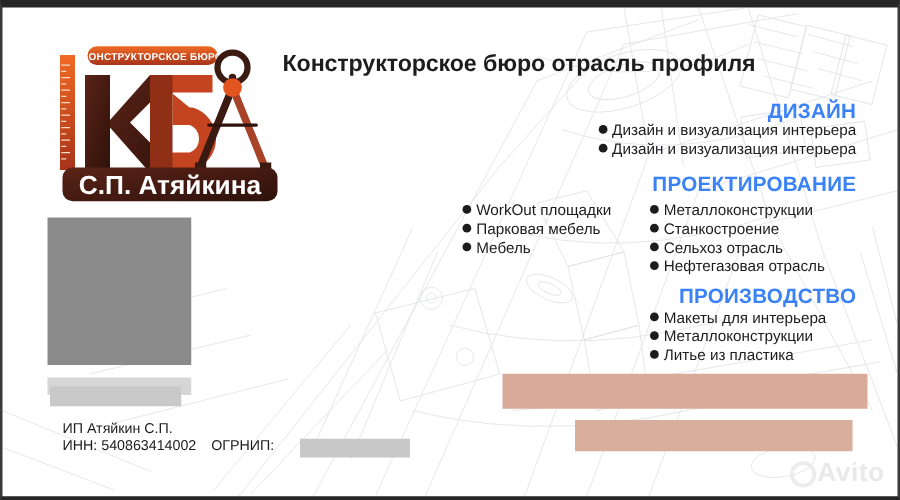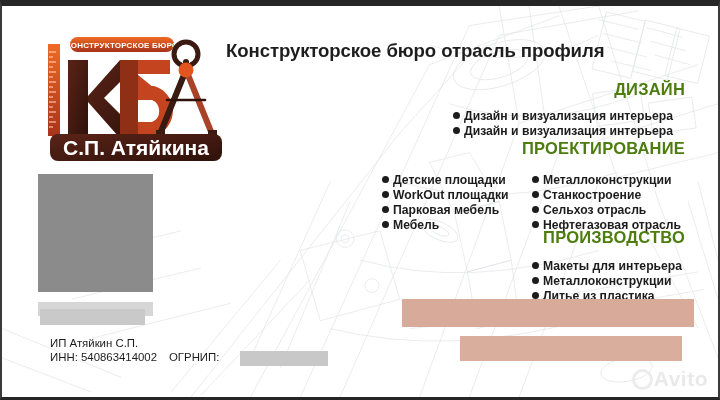--- a/index.html
+++ b/index.html
@@ -19,27 +19,27 @@
   #logo{position:absolute;left:34px;top:24px;width:200px;height:136px;z-index:3;}
   #logo svg{width:100%;height:100%;display:block;}
 
   
   #headline{position:absolute;left:224px;top:34px;z-index:4;
             font-size:18.6px;font-weight:bold;color:#1d1d1d;
             letter-spacing:-.1px;white-space:nowrap;}
 
   
   .sect-head{position:absolute;z-index:4;font-size:16.5px;font-weight:bold;
-             color:#4d7c0f;letter-spacing:.2px;white-space:nowrap;}
+             color:#3b82f6;letter-spacing:.2px;white-space:nowrap;}
   #head-design{right:33px;top:74px;}
   #head-project{right:33px;top:133px;}
   #head-manu{right:33px;top:222px;}
 
   
-  .blist{position:absolute;z-index:4;margin:12px;padding:0;list-style:none;font-weight:bold;}
+  .blist{position:absolute;z-index:4;margin:0;padding:0;list-style:none;}
   .blist li{display:flex;align-items:baseline;white-space:nowrap;
             font-size:12.2px;color:#1c1c1c;line-height:13.6px;
             margin-bottom:1.4px;}
   .bdot{width:7px;height:7px;border-radius:50%;background:#1c1c1c;
         display:inline-block;flex:0 0 auto;margin-right:4px;
         position:relative;top:-1px;}
   #list-design{right:33px;top:92px;}
   #list-design li{justify-content:flex-start;}
   #list-mid{left:368px;top:156px;}
   #list-proj{left:518px;top:156px;}
@@ -201,24 +201,20 @@
       <span class="bdot"></span>
       <span>Дизайн и визуализация интерьера</span>
     </li>
   </ul>
 
   <div class="sect-head" id="head-project">ПРОЕКТИРОВАНИЕ</div>
 
   <ul class="blist" id="list-mid">
     <li>
       <span class="bdot"></span>
-      <span>Детские площадки</span>
-    </li>
-    <li>
-      <span class="bdot"></span>
       <span>WorkOut площадки</span>
     </li>
     <li>
       <span class="bdot"></span>
       <span>Парковая мебель</span>
     </li>
     <li>
       <span class="bdot"></span>
       <span>Мебель</span>
     </li>

